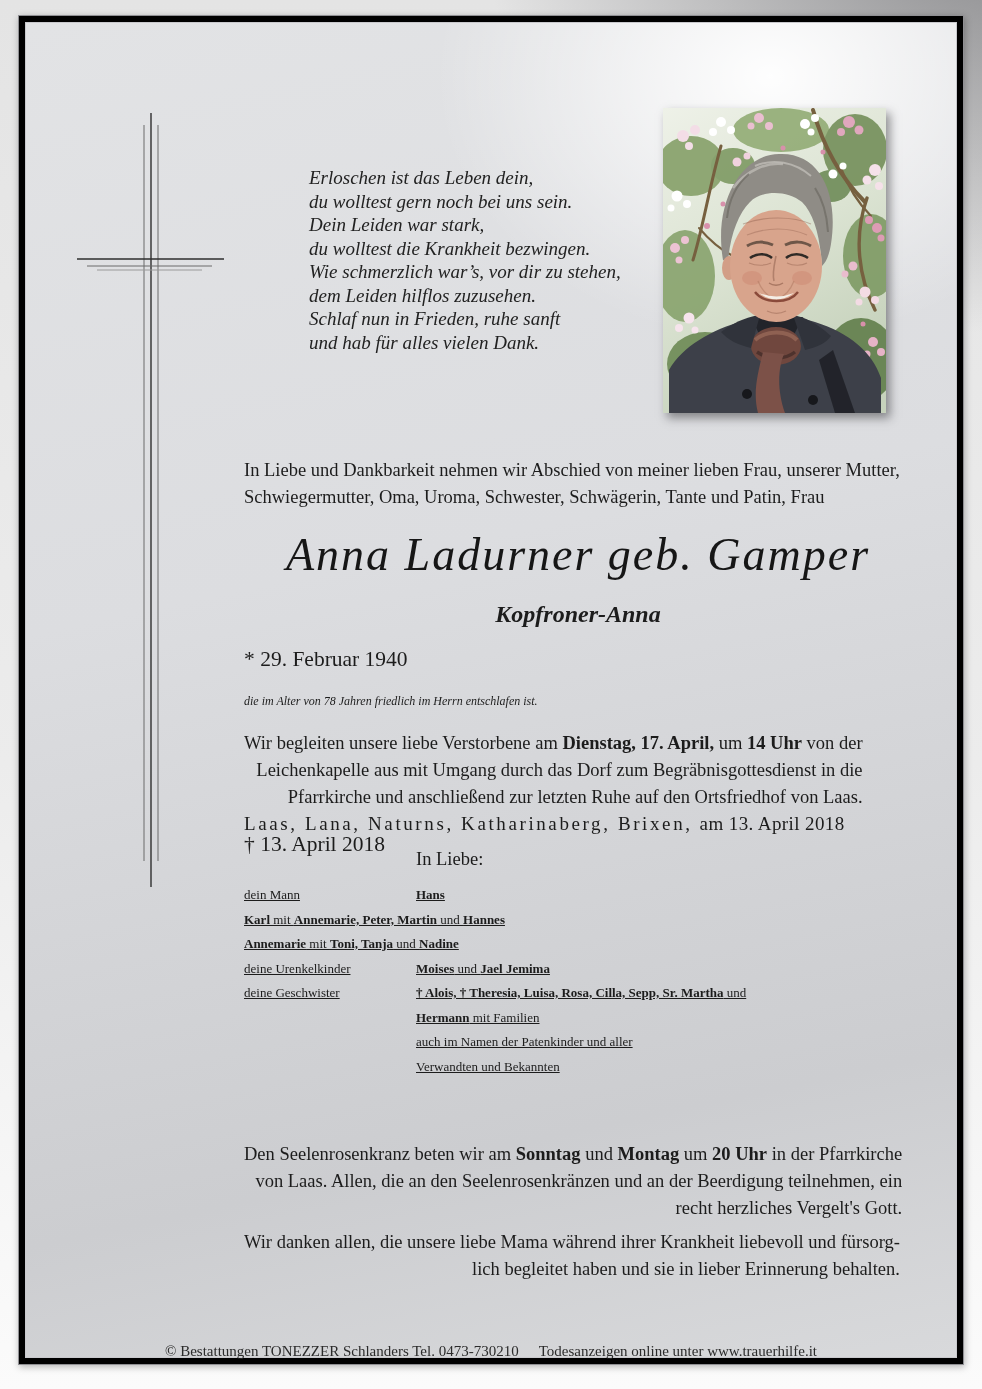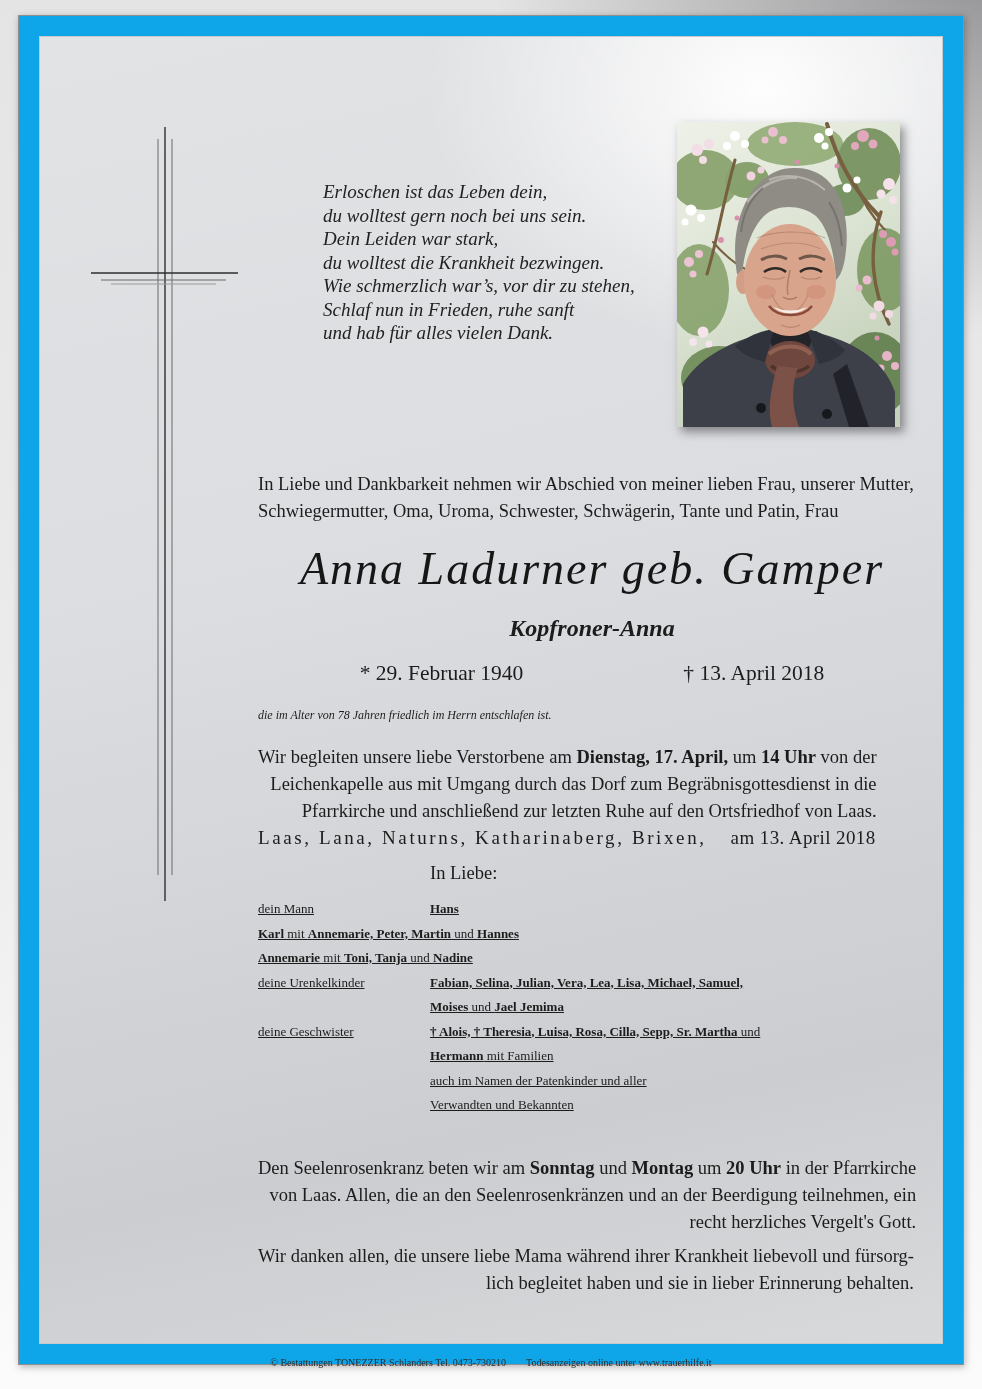--- a/index.html
+++ b/index.html
@@ -5,56 +5,56 @@
   html,body{margin:0;padding:0;}
   body{
     width:982px;height:1389px;position:relative;overflow:hidden;
     font-family:"Liberation Serif",serif;color:#1c1c1c;
     background:
       radial-gradient(ellipse 980px 760px at 104% -6%, rgba(118,118,121,.85), rgba(118,118,121,0) 55%),
       linear-gradient(180deg,#e4e4e4 0%,#ececec 55%,#fbfbfb 100%);
   }
   .card{
     position:absolute;left:18px;top:15px;width:946px;height:1350px;
-    background:#0ea5e9;border:1px solid #8f8f93;box-sizing:border-box;padding:20px;
+    background:#000000;border:1px solid #8f8f93;box-sizing:border-box;padding:6px;
     box-shadow:1px 2px 7px rgba(0,0,0,.28);
   }
   .card-inner{
     position:relative;width:100%;height:100%;box-sizing:border-box;
     border:1px solid #c9c9cd;
     background:
       radial-gradient(ellipse 540px 430px at 80% 4%, rgba(255,255,255,.96), rgba(255,255,255,0) 62%),
       linear-gradient(168deg,#e2e3e5 0%,#dcdde0 40%,#cccdd0 80%,#d8d9db 100%);
   }
   .abs{position:absolute;}
   .line{white-space:nowrap;}
   b{font-weight:bold;}
   .poem{left:283px;top:143px;font-style:italic;font-size:19px;line-height:23.5px;color:#222;}
   .photo{left:637px;top:85px;width:223px;height:305px;box-shadow:4px 5px 9px rgba(45,45,50,.5);}
   .photo svg{display:block;width:100%;height:100%;}
   .cross{left:35px;top:78px;}
   .intro{left:218px;top:434px;font-size:18.5px;line-height:27px;}
   .name{left:118px;top:506px;width:868px;text-align:center;font-style:italic;
         font-size:46px;line-height:52px;letter-spacing:2px;color:#161616;}
   .nickname{left:218px;top:578px;width:668px;text-align:center;font-style:italic;font-size:24px;font-weight:bold;}
-  .dates{left:218px;top:624px;width:668px;display:flex;justify-content:center;gap:160px;font-size:21.5px;}
+  .dates{left:218px;top:624px;width:668px;display:flex;justify-content:center;gap:160px;font-size:21.5px;flex-direction:column;}
   .death-line{left:218px;top:671px;font-size:12px;font-style:italic;}
   .para{left:218px;top:0;font-size:18.5px;line-height:27px;text-align:right;}
   .funeral{top:707px;}
   .places{left:218px;top:790px;font-size:19px;}
   .places .cities{letter-spacing:2.6px;}
-  .places .pdate{letter-spacing:.4px;margin-left:24px;}
+  .places .pdate{letter-spacing:.4px;margin-left:7px;}
   .inliebe{left:390px;top:826px;font-size:18.5px;}
   .family{left:218px;top:860px;font-size:13px;line-height:24.5px;text-decoration:underline;}
   .fam-row{display:flex;}
   .fam-label{width:172px;flex:none;}
   .fam-lines{flex:1;}
   .rosary{top:1118px;}
   .thanks{top:1206px;}
-  .footer{left:0;top:1320px;width:100%;text-align:center;font-size:10px;color:#2b2b2b;}
+  .footer{left:0;top:1320px;width:100%;text-align:center;font-size:15px;color:#2b2b2b;}
   .footer .gap{display:inline-block;width:20px;}
 </style>
 </head>
 <body>
 
 <div class="card">
   <div class="card-inner">
 
     <svg class="abs cross" width="180" height="800" viewBox="0 0 180 800">
       <line x1="90" y1="12" x2="90" y2="786" stroke="#2e2e2e" stroke-width="1.4"></line>
@@ -64,20 +64,21 @@
       <line x1="26" y1="165" x2="151" y2="165" stroke="#6b6b6b" stroke-width="1"></line>
       <line x1="36" y1="169" x2="141" y2="169" stroke="#9a9a9a" stroke-width="1"></line>
     </svg>
 
     <div class="abs poem">
         <div class="line">Erloschen ist das Leben dein,</div>
         <div class="line">du wolltest gern noch bei uns sein.</div>
         <div class="line">Dein Leiden war stark,</div>
         <div class="line">du wolltest die Krankheit bezwingen.</div>
         <div class="line">Wie schmerzlich war’s, vor dir zu stehen,</div>
+        <div class="line">dem Leiden hilflos zuzusehen.</div>
         <div class="line">Schlaf nun in Frieden, ruhe sanft</div>
         <div class="line">und hab für alles vielen Dank.</div>
       </div>
 
     <div class="abs photo">
       <svg viewBox="0 0 223 305" preserveAspectRatio="none">
         <defs>
           <linearGradient id="bgg" x1="0" y1="0" x2="0.4" y2="1">
             <stop offset="0" stop-color="#eef1e8"></stop>
             <stop offset="0.55" stop-color="#dbe3d2"></stop>
@@ -270,21 +271,20 @@
         </div>
         <div class="fam-row">
           <div class="fam-lines">
             <div class="line"><b>Karl</b><span> mit </span><b>Annemarie, Peter, Martin</b><span> und </span><b>Hannes</b></div>
             <div class="line"><b>Annemarie</b><span> mit </span><b>Toni, Tanja</b><span> und </span><b>Nadine</b></div>
           </div>
         </div>
         <div class="fam-row">
           <div class="fam-label">deine Urenkelkinder</div>
           <div class="fam-lines">
-            <div class="line"><b>Fabian, Selina, Julian, Vera, Lea, Lisa, Michael, Samuel,</b></div>
             <div class="line"><b>Moises</b><span> und </span><b>Jael Jemima</b></div>
           </div>
         </div>
         <div class="fam-row">
           <div class="fam-label">deine Geschwister</div>
           <div class="fam-lines">
             <div class="line"><b>† Alois, † Theresia, Luisa, Rosa, Cilla, Sepp, Sr. Martha</b><span> und</span></div>
             <div class="line"><b>Hermann</b><span> mit Familien</span></div>
             <div class="line"><span>auch im Namen der Patenkinder und aller</span></div>
             <div class="line"><span>Verwandten und Bekannten</span></div>

